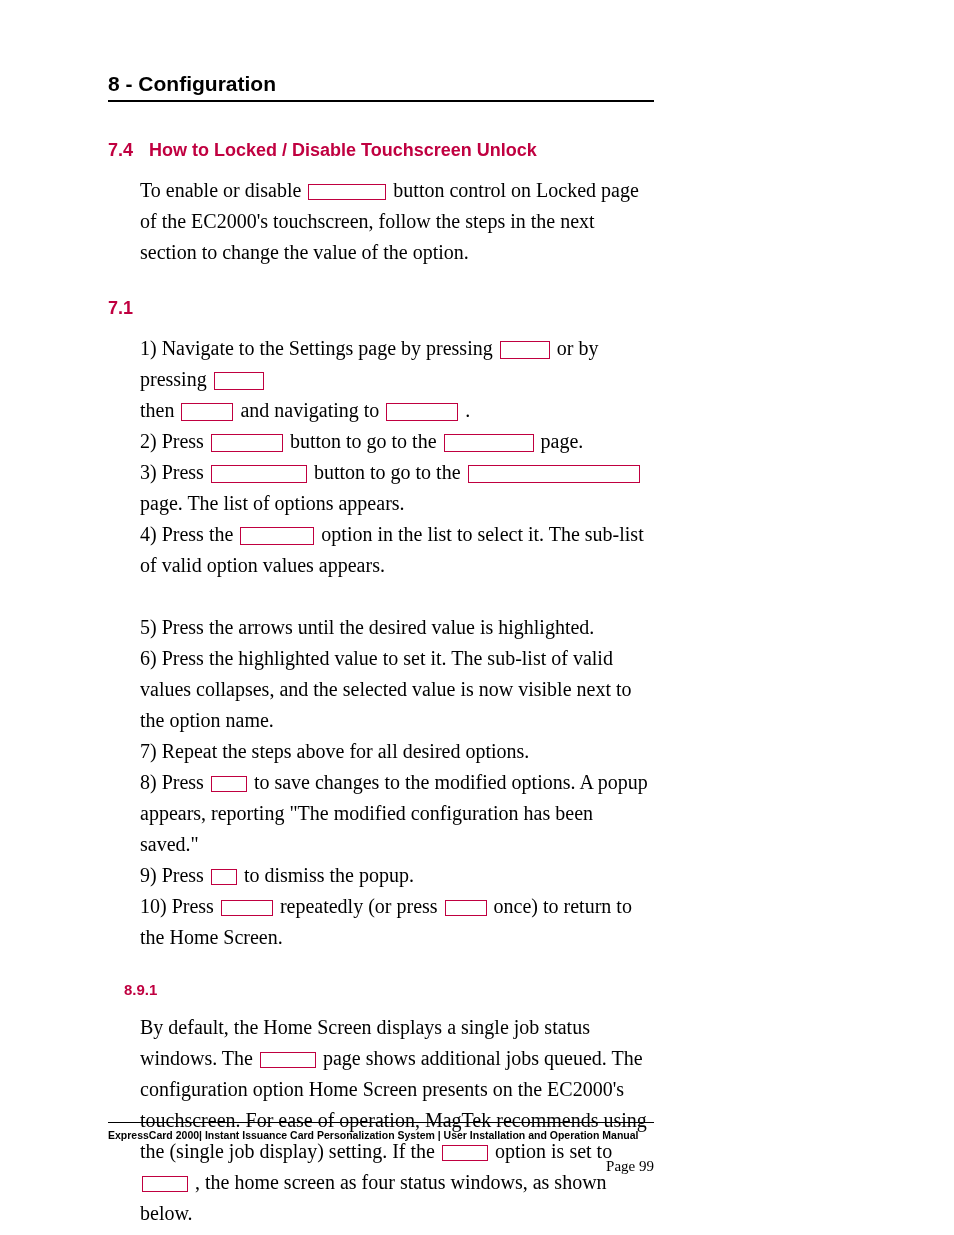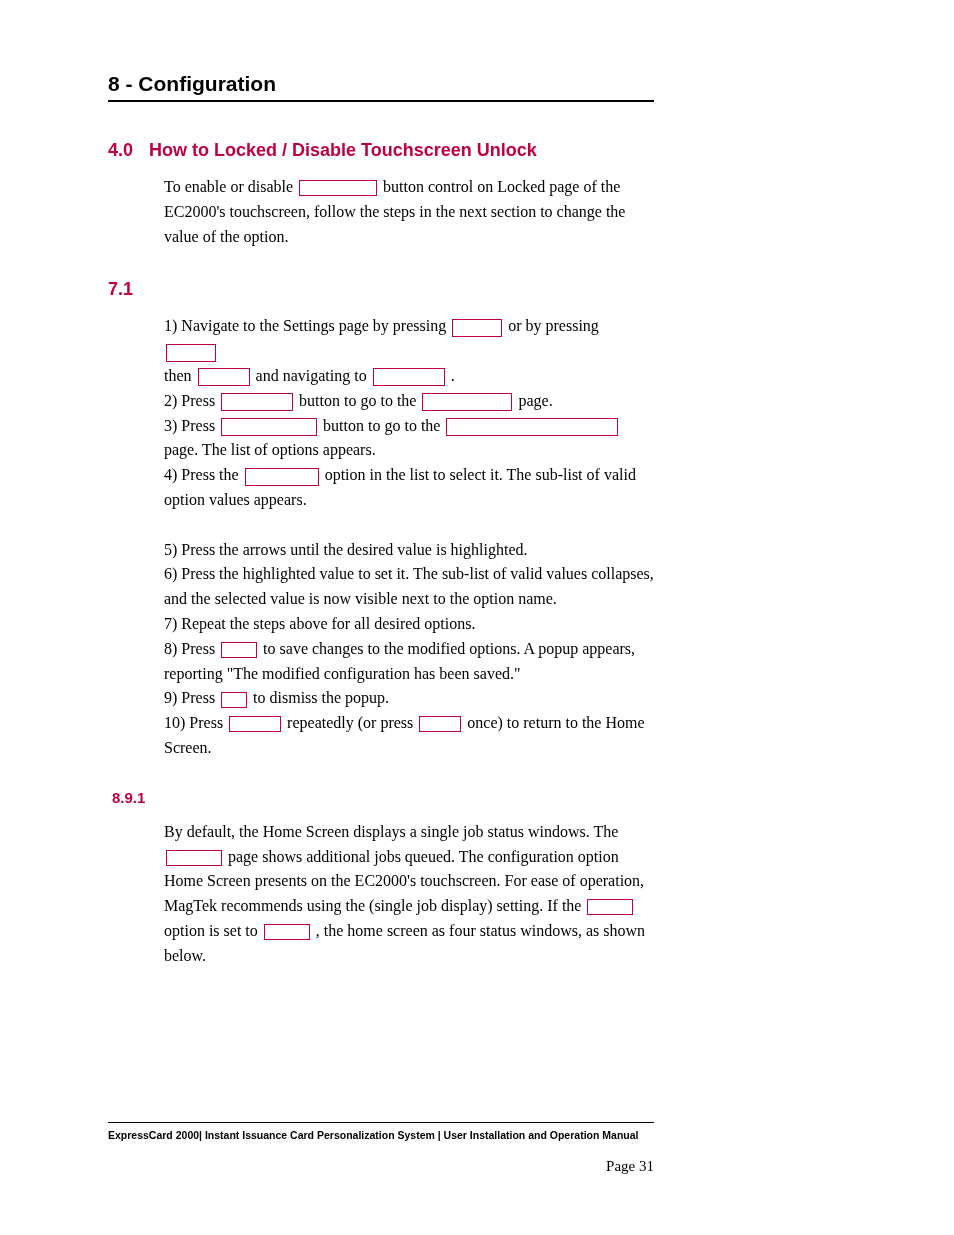--- a/index.html
+++ b/index.html
@@ -35,32 +35,32 @@
   }
   .sec-num, .sec-title {
     font-family: Arial, Helvetica, sans-serif;
     font-weight: bold;
     font-size: 18px;
     color: #c00040;
   }
   .subsec-head {
     display: flex;
     gap: 20px;
-    margin: 28px 0 14px 4px;
+    margin: 28px 0 14px 16px;
   }
   .subsec-num, .subsec-title {
     font-family: Arial, Helvetica, sans-serif;
     font-weight: bold;
     font-size: 15px;
     color: #c00040;
   }
   .body {
-    font-size: 16px;
+    font-size: 20px;
     line-height: 1.55;
-    margin-left: 56px;
+    margin-left: 32px;
     text-align: left;
   }
   .inline-box {
     display: inline-block;
     border: 1.5px solid #c00040;
     box-sizing: border-box;
     vertical-align: middle;
     margin: 0 2px;
   }
   .footer {
@@ -90,21 +90,21 @@
 </style>
 </head>
 <body>
 
 <div class="page">
 
   <div class="chapter-title">8 - Configuration</div>
 
   <div class="section">
     <div class="sec-head">
-      <span class="sec-num">4.0</span>
+      <span class="sec-num">7.4</span>
       <span class="sec-title">How to Locked / Disable Touchscreen Unlock</span>
     </div>
     <div class="body">To enable or disable <span class="inline-box" style="width:78px;height:16px;"></span> button control on Locked page of the EC2000's touchscreen, follow the steps in the next section to change the value of the option.</div>
   </div>
 
 
   <div class="section">
     <div class="sec-head">
       <span class="sec-num">7.1</span>
     </div>
@@ -114,15 +114,15 @@
       <span class="subsec-num">8.9.1</span>
     </div>
     <div class="body">By default, the Home Screen displays a single job status windows. The <span class="inline-box" style="width:56px;height:16px;"></span> page shows additional jobs queued. The configuration option Home Screen presents on the EC2000's touchscreen. For ease of operation, MagTek recommends using the (single job display) setting. If the <span class="inline-box" style="width:46px;height:16px;"></span> option is set to <span class="inline-box" style="width:46px;height:16px;"></span> , the home screen as four status windows, as shown below.</div>
   </div>
 
   <div class="footer">
     <div class="footer-line"></div>
     <div class="footer-text">ExpressCard 2000| Instant Issuance Card Personalization System | User Installation and Operation Manual</div>
   </div>
 
-  <div class="page-num">Page 31</div>
+  <div class="page-num">Page 99</div>
 
 </div>
 
 </body></html>

